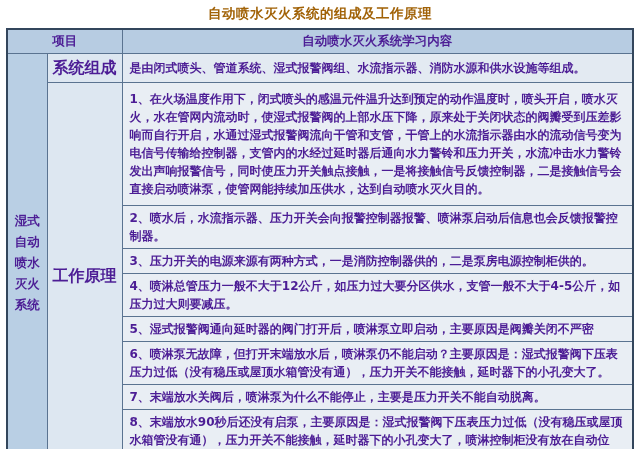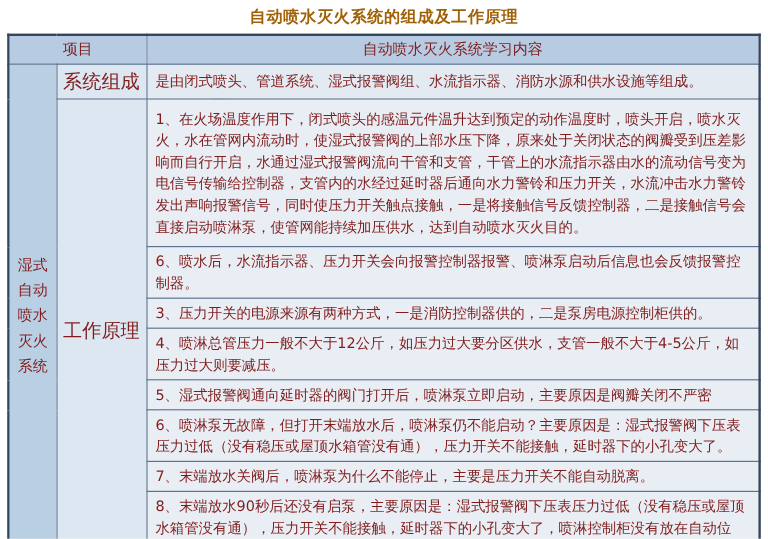--- a/index.html
+++ b/index.html
@@ -13,21 +13,21 @@
     font-size:13.5px; padding:5px 0 5px 0; letter-spacing:0.5px;
   }
   table.main {
     border-collapse:collapse; table-layout:fixed;
     margin:0 auto; width:626px;
     border:2px solid #33465c;
     position:relative; z-index:2;
   }
   td {
     border:1px solid #5a7390;
-    color:#7f1d1d; font-weight:normal;
+    color:#4c1d95; font-weight:bold;
     overflow:hidden;
   }
   td.th {
     background:#b7cce2; text-align:center; vertical-align:middle;
     font-size:12.5px; height:21px; padding:1px 2px;
   }
   td.syscol {
     background:#b9cfe4; text-align:center; vertical-align:middle;
     font-size:12.5px; line-height:21px; padding:1px 3px;
   }
@@ -75,21 +75,21 @@
   <tr>
     <td class="syscol" rowspan="9">湿式自动喷水灭火系统</td>
     <td class="labelcol">系统组成</td>
     <td class="content first">是由闭式喷头、管道系统、湿式报警阀组、水流指示器、消防水源和供水设施等组成。</td>
   </tr>
   <tr>
     <td class="labelcol" rowspan="8">工作原理</td>
     <td class="content tall">1、在火场温度作用下，闭式喷头的感温元件温升达到预定的动作温度时，喷头开启，喷水灭火，水在管网内流动时，使湿式报警阀的上部水压下降，原来处于关闭状态的阀瓣受到压差影响而自行开启，水通过湿式报警阀流向干管和支管，干管上的水流指示器由水的流动信号变为电信号传输给控制器，支管内的水经过延时器后通向水力警铃和压力开关，水流冲击水力警铃发出声响报警信号，同时使压力开关触点接触，一是将接触信号反馈控制器，二是接触信号会直接启动喷淋泵，使管网能持续加压供水，达到自动喷水灭火目的。</td>
   </tr>
   <tr>
-    <td class="content">6、喷水后，水流指示器、压力开关会向报警控制器报警、喷淋泵启动后信息也会反馈报警控制器。</td>
+    <td class="content">2、喷水后，水流指示器、压力开关会向报警控制器报警、喷淋泵启动后信息也会反馈报警控制器。</td>
   </tr>
   <tr>
     <td class="content">3、压力开关的电源来源有两种方式，一是消防控制器供的，二是泵房电源控制柜供的。</td>
   </tr>
   <tr>
     <td class="content">4、喷淋总管压力一般不大于12公斤，如压力过大要分区供水，支管一般不大于4-5公斤，如压力过大则要减压。</td>
   </tr>
   <tr>
     <td class="content">5、湿式报警阀通向延时器的阀门打开后，喷淋泵立即启动，主要原因是阀瓣关闭不严密</td>
   </tr>

